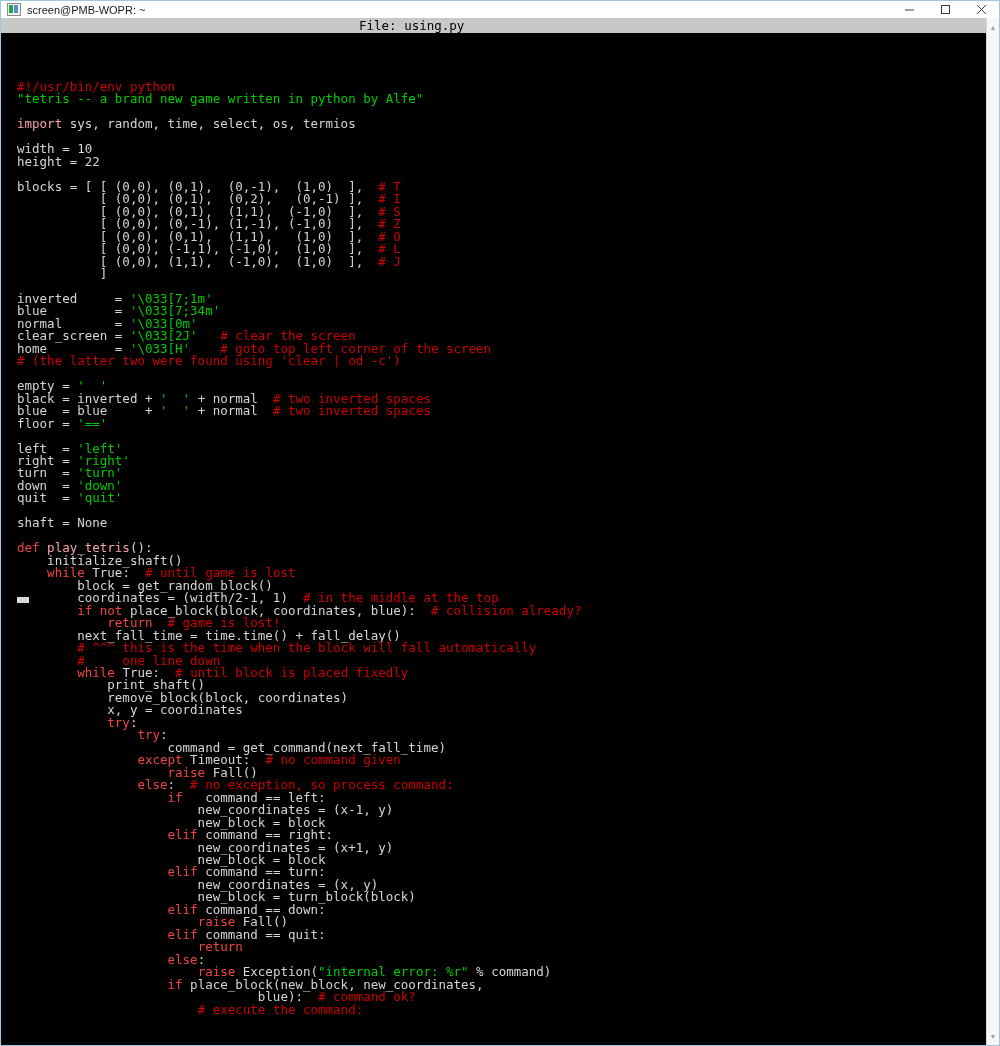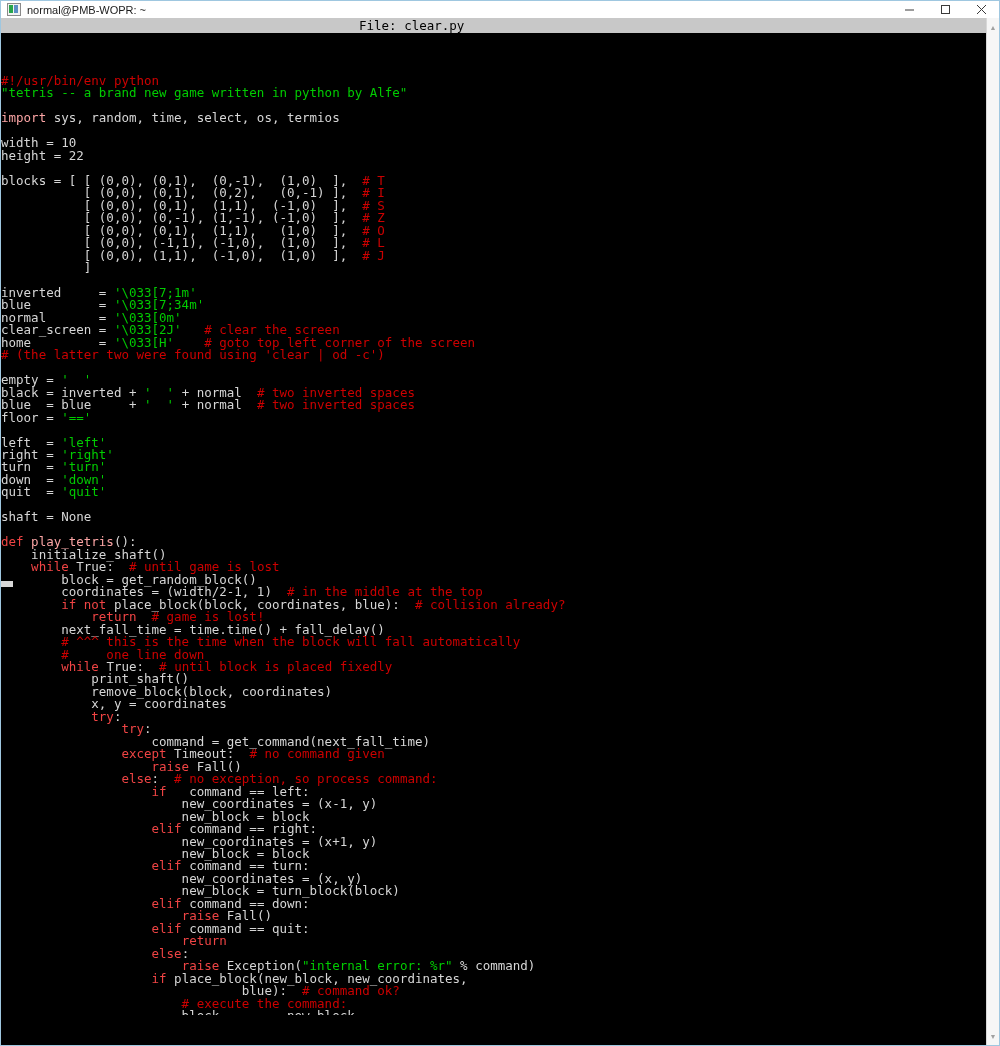--- a/index.html
+++ b/index.html
@@ -85,22 +85,22 @@
   #nano-header .hdr-version {
     position: absolute; left: 8px; top: 17px;
   }
   #nano-header .hdr-file {
     position: absolute; left: 358px; top: 0;
   }
 
   
   #code {
     position: relative;
-    margin: 0;
-    padding: 17px 0 0 0;
+    margin: 16px;
+    padding: 7px 0 0 0;
     font-family: "DejaVu Sans Mono", monospace;
     font-size: 12.5px;
     line-height: 12.47px;
     color: #d0d0d0;
     white-space: pre;
     background: #000000;
     height: 982px;
     overflow: hidden;
   }
   #code .ln { display: block; height: 12.47px; }
@@ -158,21 +158,21 @@
 </head>
 <body>
 
 <div id="window">
 
   <div id="titlebar">
     <div id="app-icon">
       <div class="sq1"></div>
         <div class="sq2"></div>
     </div>
-    <span id="title-text">normal@PMB-WOPR: ~</span>
+    <span id="title-text">screen@PMB-WOPR: ~</span>
     <div id="winbtns">
       <div class="winbtn">
         <svg width="11" height="11" viewBox="0 0 11 11">
             <line x1="1" y1="6" x2="10" y2="6" stroke="#3a3a3a" stroke-width="1"></line>
           </svg>
       </div>
       <div class="winbtn">
         <svg width="11" height="11" viewBox="0 0 11 11">
             <rect x="1.5" y="1.5" width="8" height="8" fill="none" stroke="#3a3a3a" stroke-width="1"></rect>
           </svg>
@@ -183,21 +183,21 @@
             <line x1="10" y1="1" x2="1" y2="10" stroke="#3a3a3a" stroke-width="1"></line>
           </svg>
       </div>
     </div>
   </div>
 
   <div id="terminal">
 
     <div id="nano-header">
       <span class="hdr-version">GNU nano 2.2.6</span>
-      <span class="hdr-file">File: clear.py</span>
+      <span class="hdr-file">File: using.py</span>
     </div>
 
     <div id="code">
       <span class="ln"><span class="c-red">#!/usr/bin/env python</span></span><span class="ln"><span class="c-green">"tetris -- a brand new game written in python by Alfe"</span></span><span class="ln">&nbsp;</span><span class="ln"><span class="c-blue">import</span><span class="c-white"> sys, random, time, select, os, termios</span></span><span class="ln">&nbsp;</span><span class="ln"><span class="c-white">width = 10</span></span><span class="ln"><span class="c-white">height = 22</span></span><span class="ln">&nbsp;</span><span class="ln"><span class="c-white">blocks = [ [ (0,0), (0,1),  (0,-1),  (1,0)  ],  </span><span class="c-red"># T</span></span><span class="ln"><span class="c-white">           [ (0,0), (0,1),  (0,2),   (0,-1) ],  </span><span class="c-red"># I</span></span><span class="ln"><span class="c-white">           [ (0,0), (0,1),  (1,1),  (-1,0)  ],  </span><span class="c-red"># S</span></span><span class="ln"><span class="c-white">           [ (0,0), (0,-1), (1,-1), (-1,0)  ],  </span><span class="c-red"># Z</span></span><span class="ln"><span class="c-white">           [ (0,0), (0,1),  (1,1),   (1,0)  ],  </span><span class="c-red"># O</span></span><span class="ln"><span class="c-white">           [ (0,0), (-1,1), (-1,0),  (1,0)  ],  </span><span class="c-red"># L</span></span><span class="ln"><span class="c-white">           [ (0,0), (1,1),  (-1,0),  (1,0)  ],  </span><span class="c-red"># J</span></span><span class="ln"><span class="c-white">           ]</span></span><span class="ln">&nbsp;</span><span class="ln"><span class="c-white">inverted     = </span><span class="c-green">'\033[7;1m'</span></span><span class="ln"><span class="c-white">blue         = </span><span class="c-green">'\033[7;34m'</span></span><span class="ln"><span class="c-white">normal       = </span><span class="c-green">'\033[0m'</span></span><span class="ln"><span class="c-white">clear_screen = </span><span class="c-green">'\033[2J'</span><span class="c-red">   # clear the screen</span></span><span class="ln"><span class="c-white">home         = </span><span class="c-green">'\033[H'</span><span class="c-red">    # goto top left corner of the screen</span></span><span class="ln"><span class="c-red"># (the latter two were found using 'clear | od -c')</span></span><span class="ln">&nbsp;</span><span class="ln"><span class="c-white">empty = </span><span class="c-green">'  '</span></span><span class="ln"><span class="c-white">black = inverted + </span><span class="c-green">'  '</span><span class="c-white"> + normal  </span><span class="c-red"># two inverted spaces</span></span><span class="ln"><span class="c-white">blue  = blue     + </span><span class="c-green">'  '</span><span class="c-white"> + normal  </span><span class="c-red"># two inverted spaces</span></span><span class="ln"><span class="c-white">floor = </span><span class="c-green">'=='</span></span><span class="ln">&nbsp;</span><span class="ln"><span class="c-white">left  = </span><span class="c-green">'left'</span></span><span class="ln"><span class="c-white">right = </span><span class="c-green">'right'</span></span><span class="ln"><span class="c-white">turn  = </span><span class="c-green">'turn'</span></span><span class="ln"><span class="c-white">down  = </span><span class="c-green">'down'</span></span><span class="ln"><span class="c-white">quit  = </span><span class="c-green">'quit'</span></span><span class="ln">&nbsp;</span><span class="ln"><span class="c-white">shaft = None</span></span><span class="ln">&nbsp;</span><span class="ln"><span class="c-cyan">def </span><span class="c-blue">play_tetris</span><span class="c-white">():</span></span><span class="ln"><span class="c-white">    initialize_shaft()</span></span><span class="ln"><span class="c-white">    </span><span class="c-cyan">while</span><span class="c-white"> True:  </span><span class="c-red"># until game is lost</span></span><span class="ln"><span class="c-white">        block = get_random_block()</span></span><span class="ln"><span class="c-white">        coordinates = (width/2-1, 1)  </span><span class="c-red"># in the middle at the top</span></span><span class="ln"><span class="c-white">        </span><span class="c-cyan">if not</span><span class="c-white"> place_block(block, coordinates, blue):  </span><span class="c-red"># collision already?</span></span><span class="ln"><span class="c-white">            </span><span class="c-cyan">return</span><span class="c-white">  </span><span class="c-red"># game is lost!</span></span><span class="ln"><span class="c-white">        next_fall_time = time.time() + fall_delay()</span></span><span class="ln"><span class="c-red">        # ^^^ this is the time when the block will fall automatically</span></span><span class="ln"><span class="c-red">        #     one line down</span></span><span class="ln"><span class="c-white">        </span><span class="c-cyan">while</span><span class="c-white"> True:  </span><span class="c-red"># until block is placed fixedly</span></span><span class="ln"><span class="c-white">            print_shaft()</span></span><span class="ln"><span class="c-white">            remove_block(block, coordinates)</span></span><span class="ln"><span class="c-white">            x, y = coordinates</span></span><span class="ln"><span class="c-white">            </span><span class="c-cyan">try</span><span class="c-white">:</span></span><span class="ln"><span class="c-white">                </span><span class="c-cyan">try</span><span class="c-white">:</span></span><span class="ln"><span class="c-white">                    command = get_command(next_fall_time)</span></span><span class="ln"><span class="c-white">                </span><span class="c-cyan">except</span><span class="c-white"> Timeout:  </span><span class="c-red"># no command given</span></span><span class="ln"><span class="c-white">                    </span><span class="c-cyan">raise</span><span class="c-white"> Fall()</span></span><span class="ln"><span class="c-white">                </span><span class="c-cyan">else</span><span class="c-white">:  </span><span class="c-red"># no exception, so process command:</span></span><span class="ln"><span class="c-white">                    </span><span class="c-cyan">if</span><span class="c-white">   command == left:</span></span><span class="ln"><span class="c-white">                        new_coordinates = (x-1, y)</span></span><span class="ln"><span class="c-white">                        new_block = block</span></span><span class="ln"><span class="c-white">                    </span><span class="c-cyan">elif</span><span class="c-white"> command == right:</span></span><span class="ln"><span class="c-white">                        new_coordinates = (x+1, y)</span></span><span class="ln"><span class="c-white">                        new_block = block</span></span><span class="ln"><span class="c-white">                    </span><span class="c-cyan">elif</span><span class="c-white"> command == turn:</span></span><span class="ln"><span class="c-white">                        new_coordinates = (x, y)</span></span><span class="ln"><span class="c-white">                        new_block = turn_block(block)</span></span><span class="ln"><span class="c-white">                    </span><span class="c-cyan">elif</span><span class="c-white"> command == down:</span></span><span class="ln"><span class="c-white">                        </span><span class="c-cyan">raise</span><span class="c-white"> Fall()</span></span><span class="ln"><span class="c-white">                    </span><span class="c-cyan">elif</span><span class="c-white"> command == quit:</span></span><span class="ln"><span class="c-white">                        </span><span class="c-cyan">return</span></span><span class="ln"><span class="c-white">                    </span><span class="c-cyan">else</span><span class="c-white">:</span></span><span class="ln"><span class="c-white">                        </span><span class="c-cyan">raise</span><span class="c-white"> Exception(</span><span class="c-green">"internal error: %r"</span><span class="c-white"> % command)</span></span><span class="ln"><span class="c-white">                    </span><span class="c-cyan">if</span><span class="c-white"> place_block(new_block, new_coordinates,</span></span><span class="ln"><span class="c-white">                                blue):  </span><span class="c-red"># command ok?</span></span><span class="ln"><span class="c-red">                        # execute the command:</span></span><span class="ln"><span class="c-white">                        block       = new_block</span></span><span class="ln"><span class="c-white">                        coordinates = new_coordinates</span></span><div id="cursor"></div>
     </div>
 
     <div id="nano-footer">
       
       
     </div>

